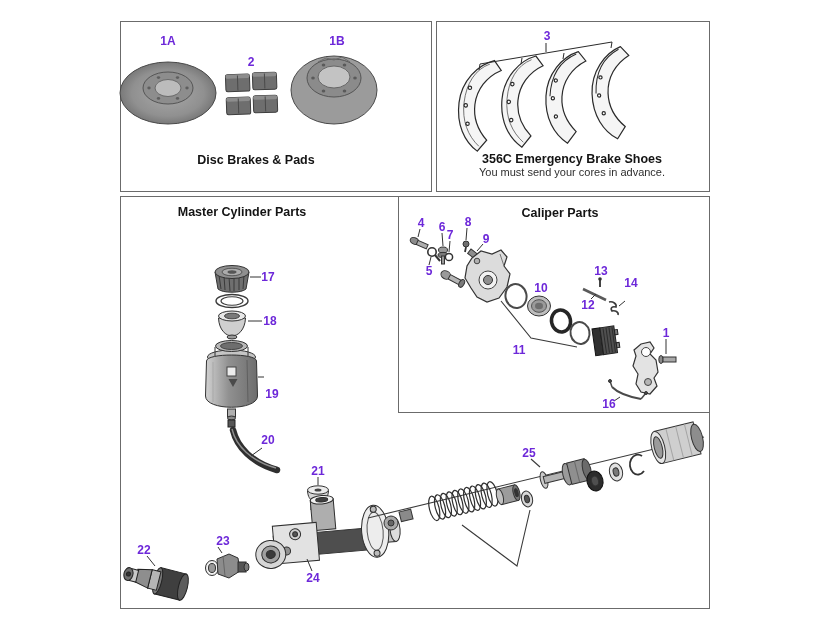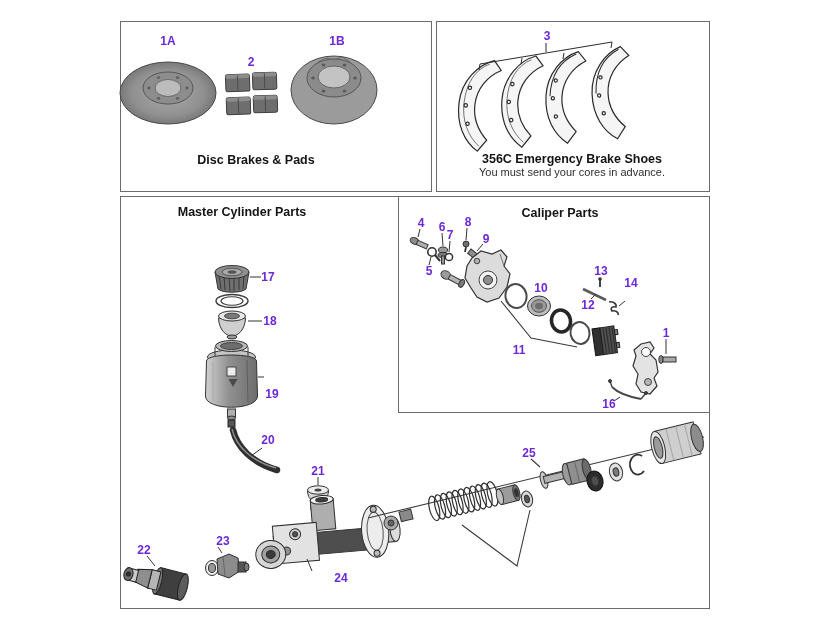--- a/index.html
+++ b/index.html
@@ -391,17 +391,17 @@
   <div class="plabel" style="left:666px;top:333px;">1</div>
   <div class="plabel" style="left:609px;top:404px;">16</div>
 
   <div class="plabel" style="left:268px;top:277px;">17</div>
   <div class="plabel" style="left:270px;top:321px;">18</div>
   <div class="plabel" style="left:272px;top:377px;margin-top:17px;">19</div>
   <div class="plabel" style="left:268px;top:440px;">20</div>
   <div class="plabel" style="left:318px;top:471px;">21</div>
   <div class="plabel" style="left:144px;top:550px;">22</div>
   <div class="plabel" style="left:223px;top:541px;">23</div>
-  <div class="plabel" style="left:313px;top:578px;margin-left:28px;">24</div>
+  <div class="plabel" style="left:313px;top:578px;">24</div>
   <div class="plabel" style="left:529px;top:453px;">25</div>
 
 
 </div>
 
 </body></html>

